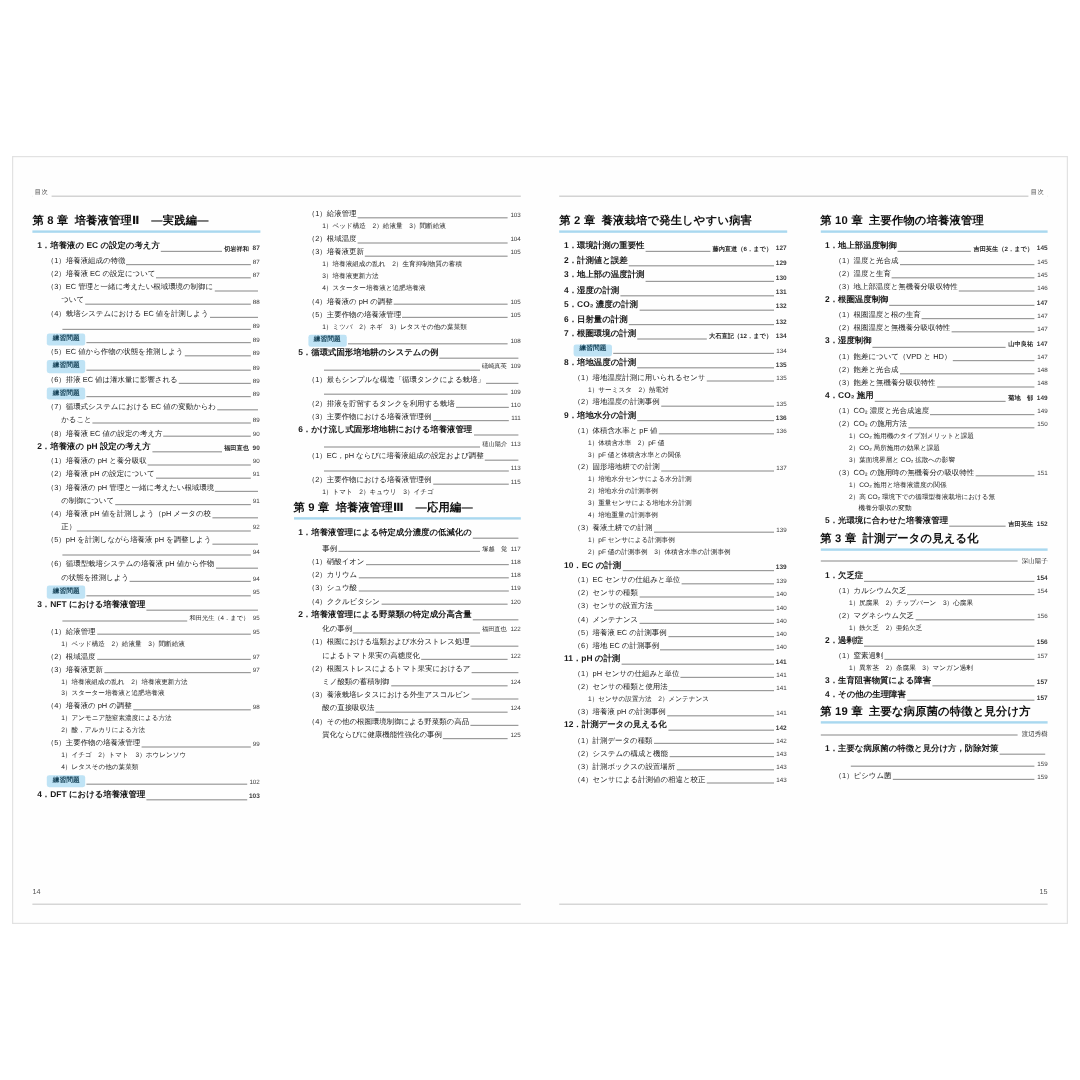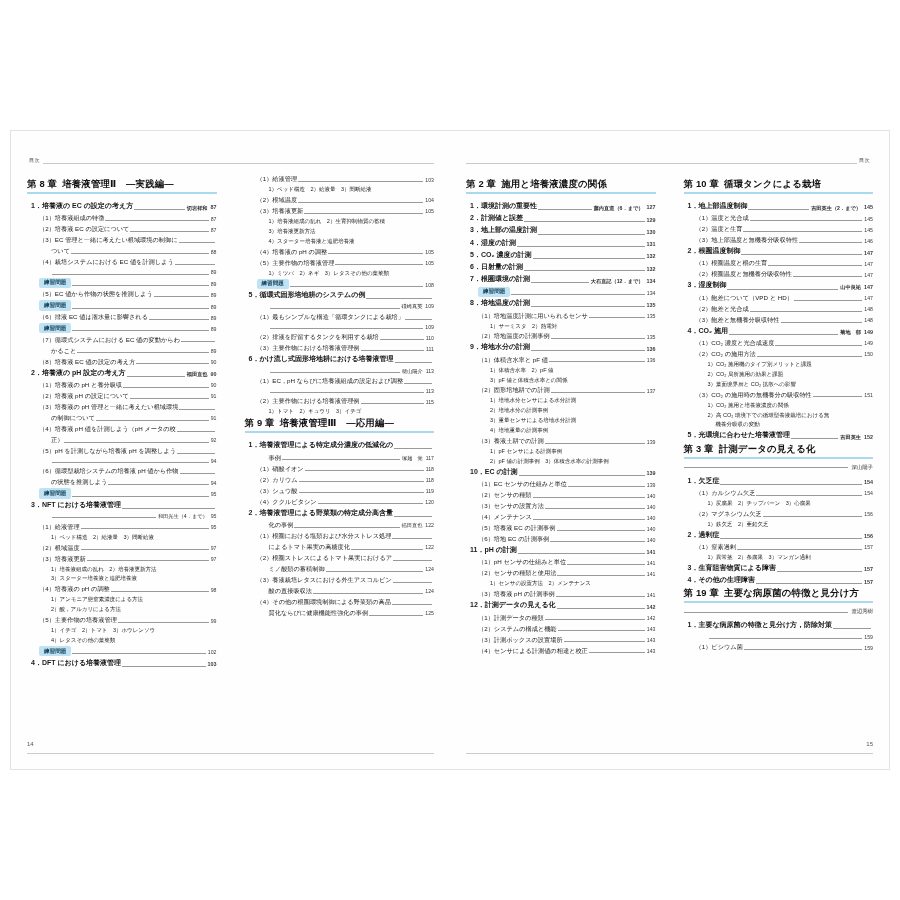--- a/index.html
+++ b/index.html
@@ -561,21 +561,21 @@
 
     <div class="page right">
       <div class="runhead">
         <div class="rule"></div>
         <span class="lbl">目次</span>
       </div>
 
       <div class="cols">
         <div class="col" id="R1">
           <div class="chapter top">
-            <span class="no">第 2 章</span><span>施用と培養液濃度の関係</span>
+            <span class="no">第 2 章</span><span>養液栽培で発生しやすい病害</span>
           </div>
           <div class="entry-list">
               <div class="e lv1">
                 <span class="txt">1．環境計測の重要性</span>
                 <span class="dots"></span>
                 <span class="au">藤内直道（6．まで）</span>
                 <span class="pg">127</span>
               </div>
               <div class="e lv1">
                 <span class="txt">2．計測値と誤差</span>
@@ -756,21 +756,21 @@
               <div class="e lv2">
                 <span class="txt">（4）センサによる計測値の相違と校正</span>
                 <span class="dots"></span>
                 <span class="pg">143</span>
               </div>
             </div>
         </div>
 
         <div class="col" id="R2">
           <div class="chapter top">
-            <span class="no">第 10 章</span><span>循環タンクによる栽培</span>
+            <span class="no">第 10 章</span><span>主要作物の培養液管理</span>
           </div>
           <div class="entry-list">
               <div class="e lv1">
                 <span class="txt">1．地上部温度制御</span>
                 <span class="dots"></span>
                 <span class="au">吉田英生（2．まで）</span>
                 <span class="pg">145</span>
               </div>
               <div class="e lv2">
                 <span class="txt">（1）温度と光合成</span>

